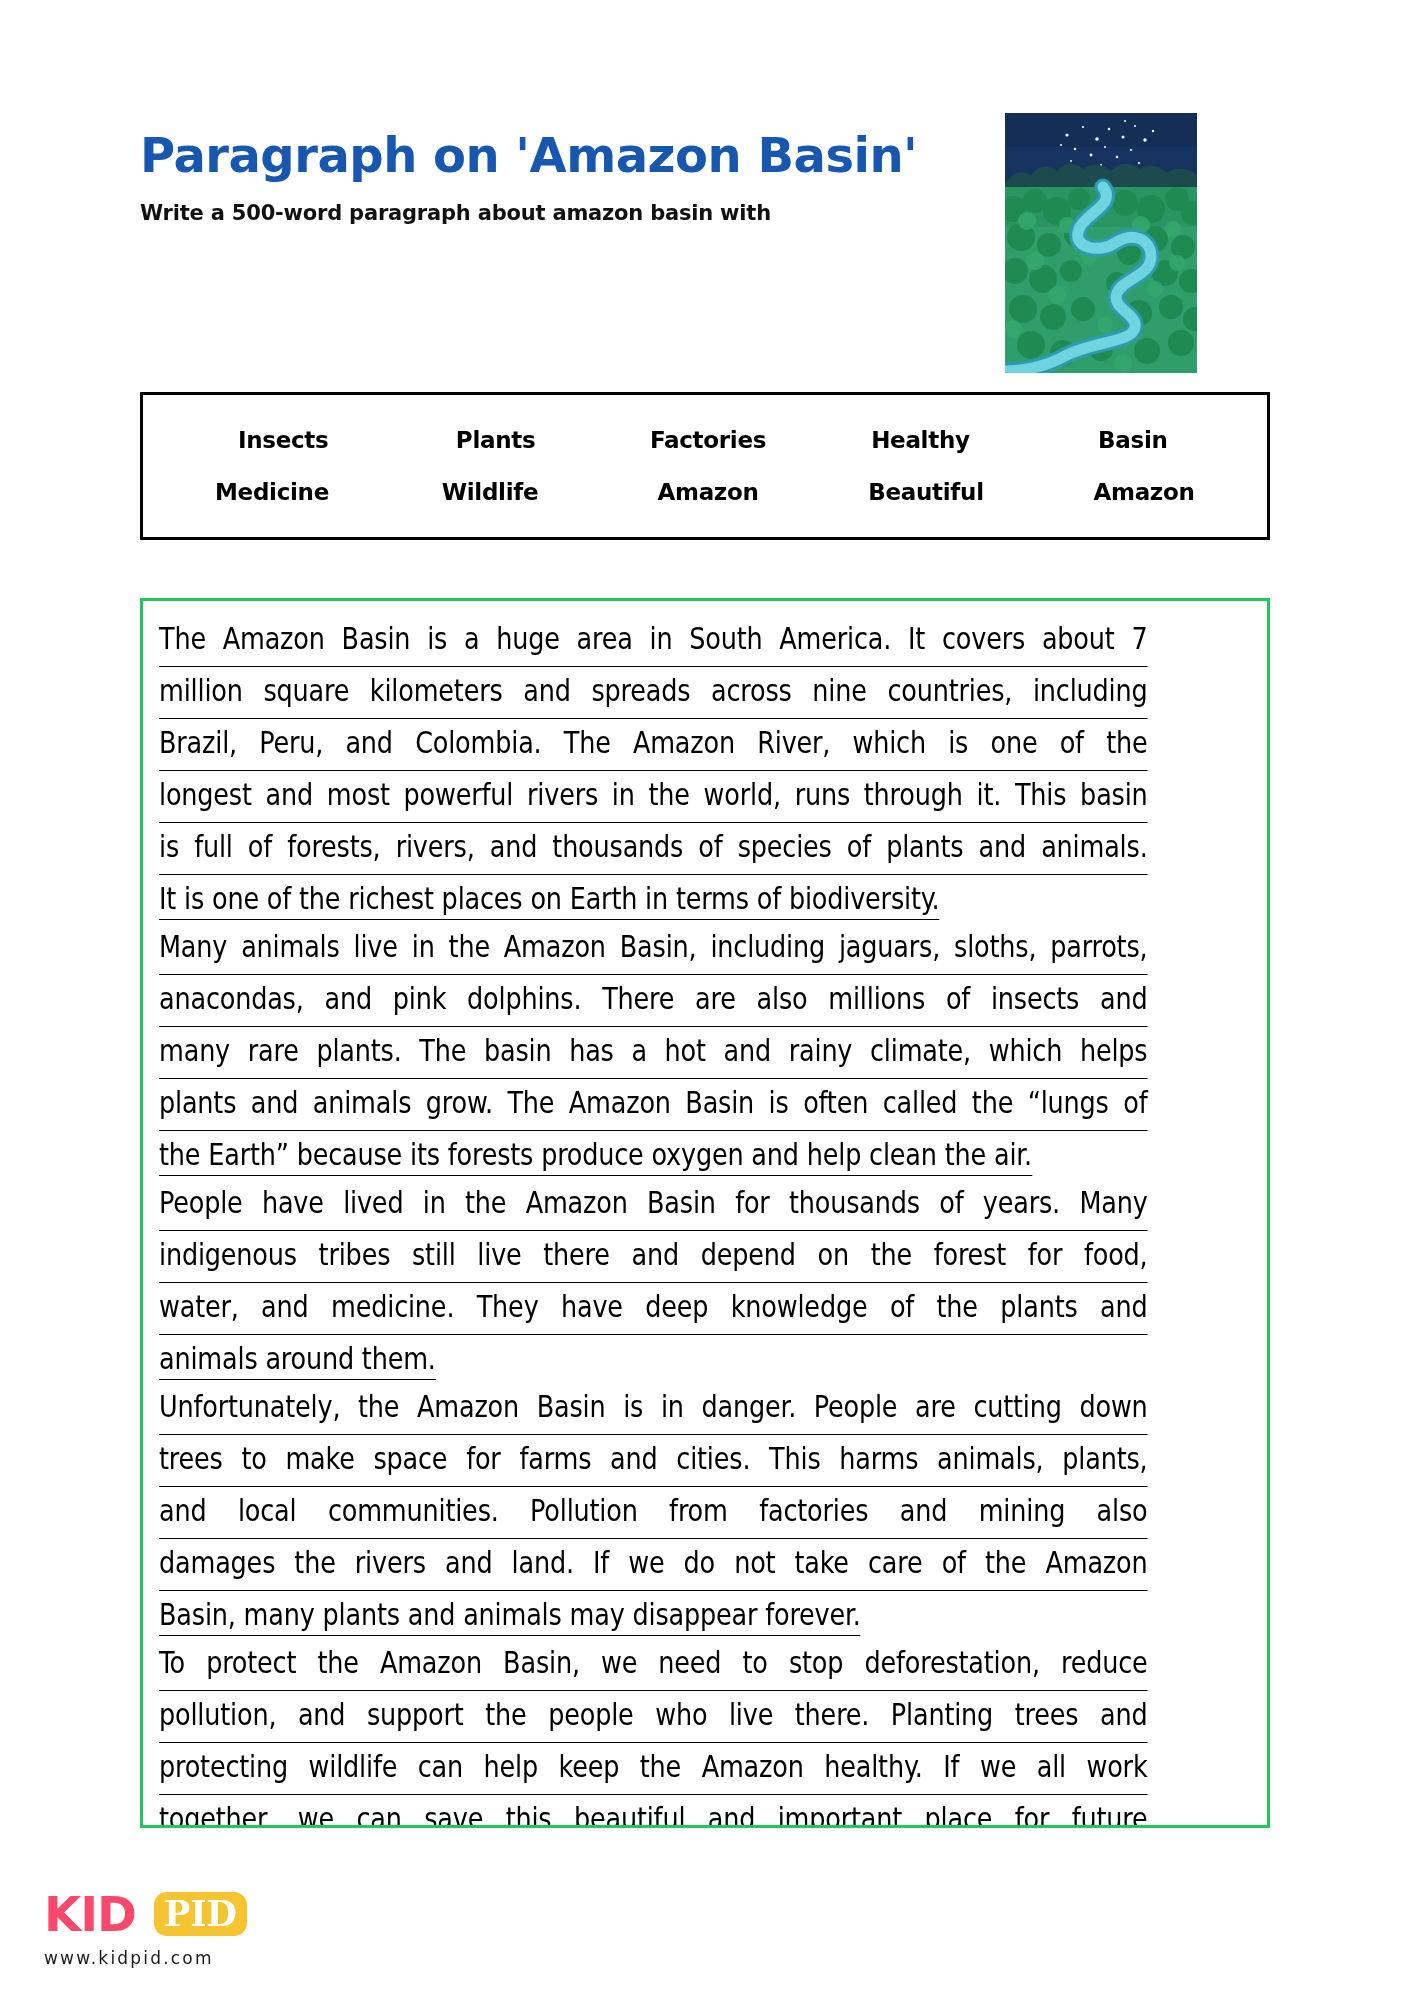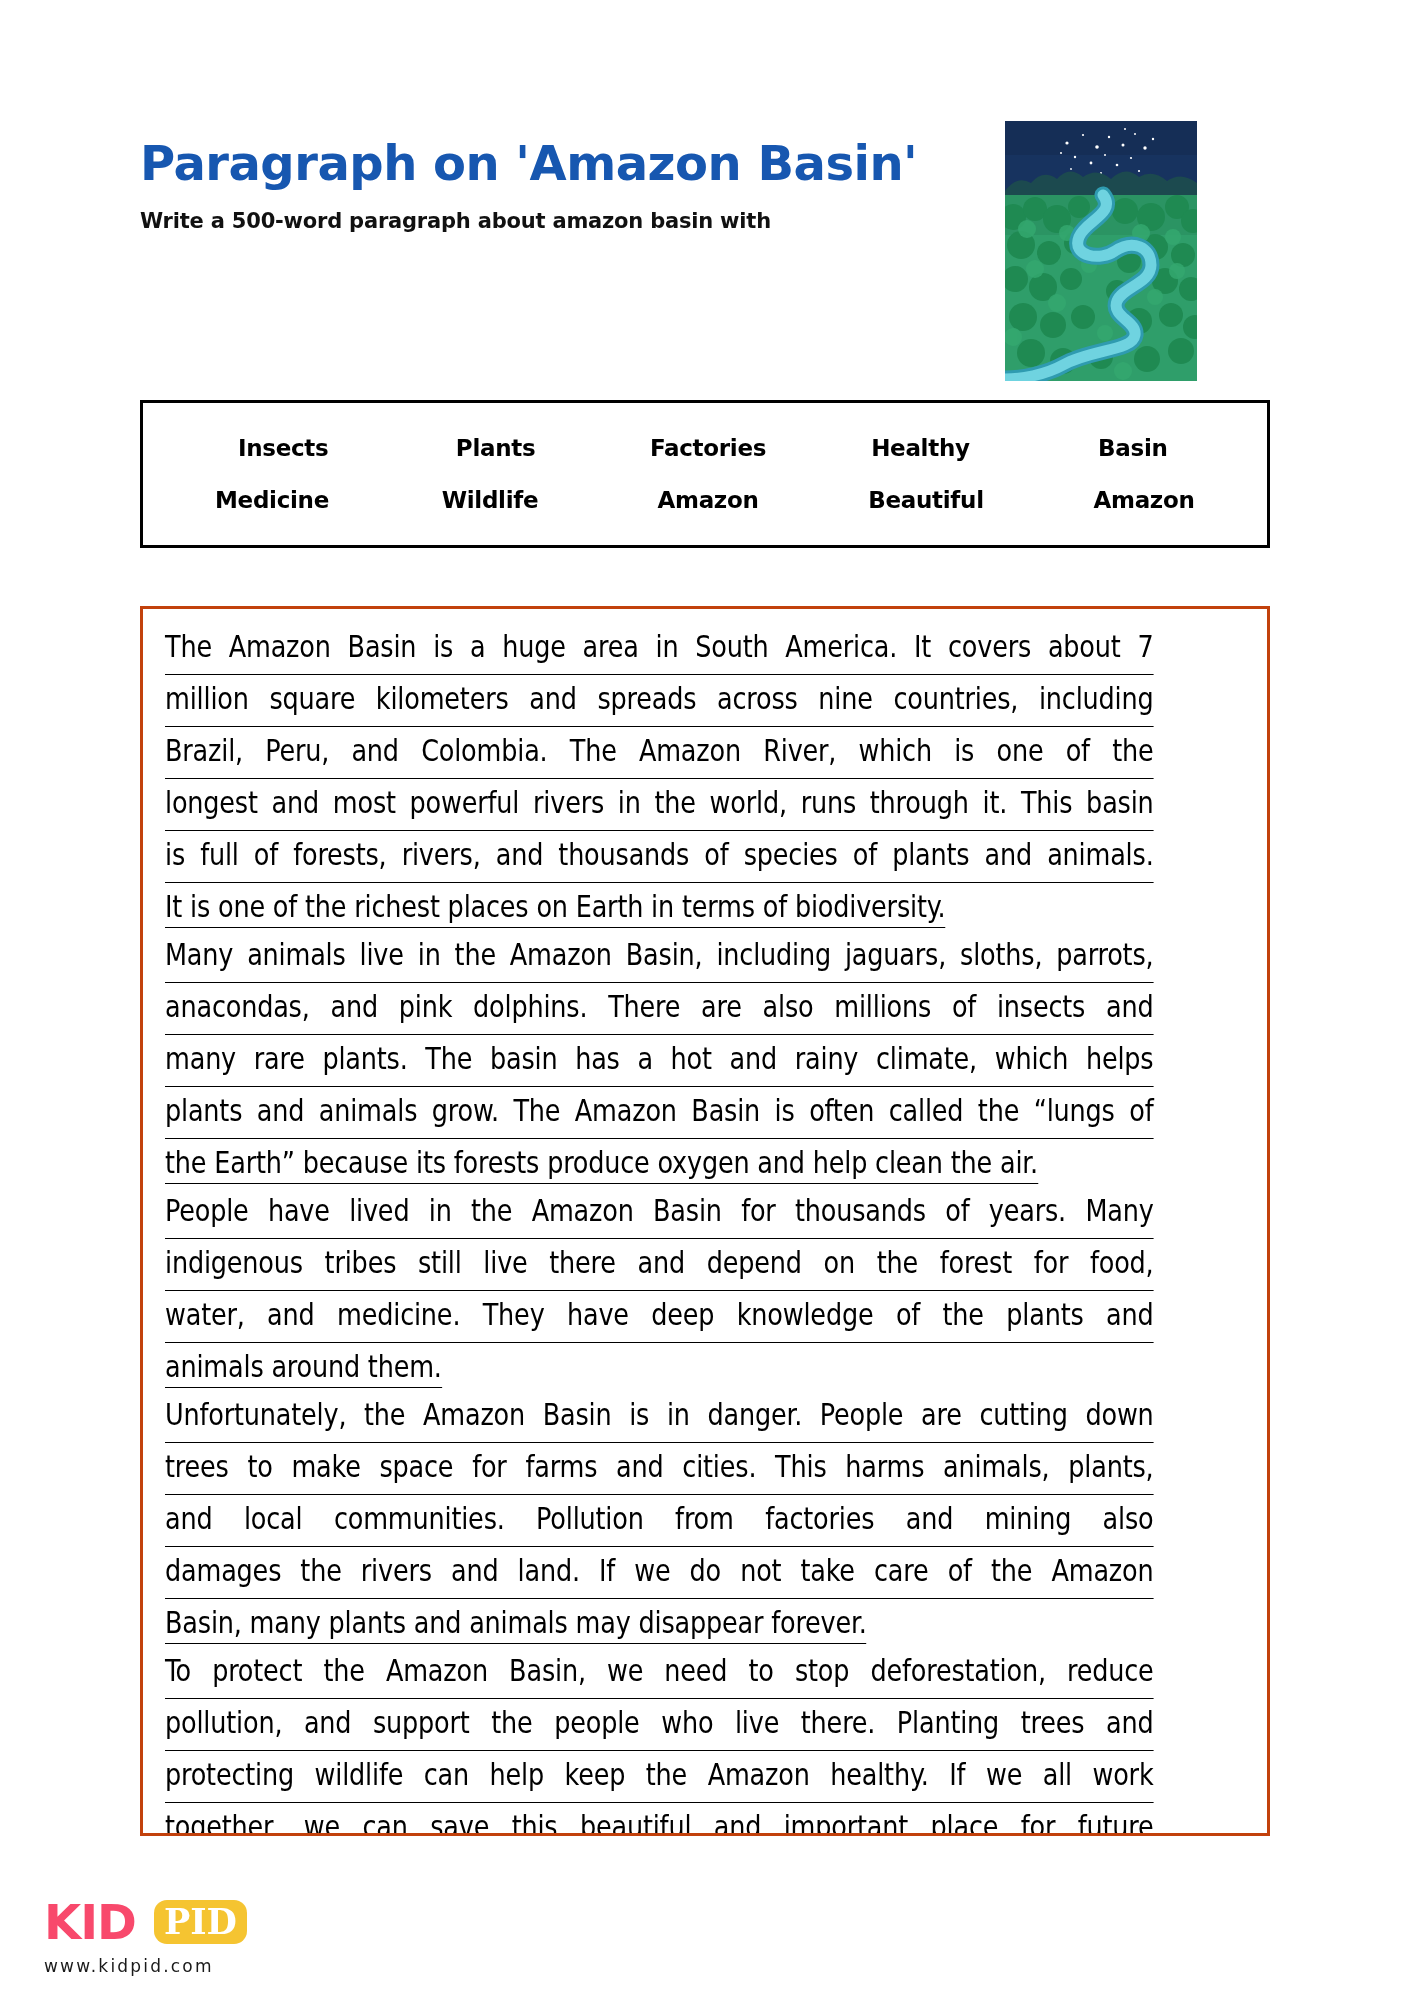--- a/index.html
+++ b/index.html
@@ -13,21 +13,20 @@
     height: 2000px;
     position: relative;
     font-family: "Liberation Sans", sans-serif;
     overflow: hidden;
   }
 
   .page {
     position: absolute;
     inset: 0;
     background: #ffffff;
-    margin-top: 8px;
   }
 
   
   .header {
     position: absolute;
     left: 140px;
     top: 130px;
     width: 880px;
   }
   .title {
@@ -97,23 +96,23 @@
     white-space: nowrap;
   }
 
   
   .text-box {
     position: absolute;
     left: 140px;
     top: 598px;
     width: 1130px;
     height: 1230px;
-    border: 3px solid #c2410c;
+    border: 3px solid #22c55e;
     background: #ffffff;
-    padding: 14px 20px 10px 22px;
+    padding: 14px 20px 10px 16px;
     overflow: hidden;
   }
   .essay { }
   .essay-line {
     font-family: "DejaVu Sans Condensed", "Liberation Sans Narrow", "DejaVu Sans", sans-serif;
     font-size: 30.5px;
     line-height: 48px;
     color: #000000;
     letter-spacing: -0.2px;
     white-space: nowrap;

